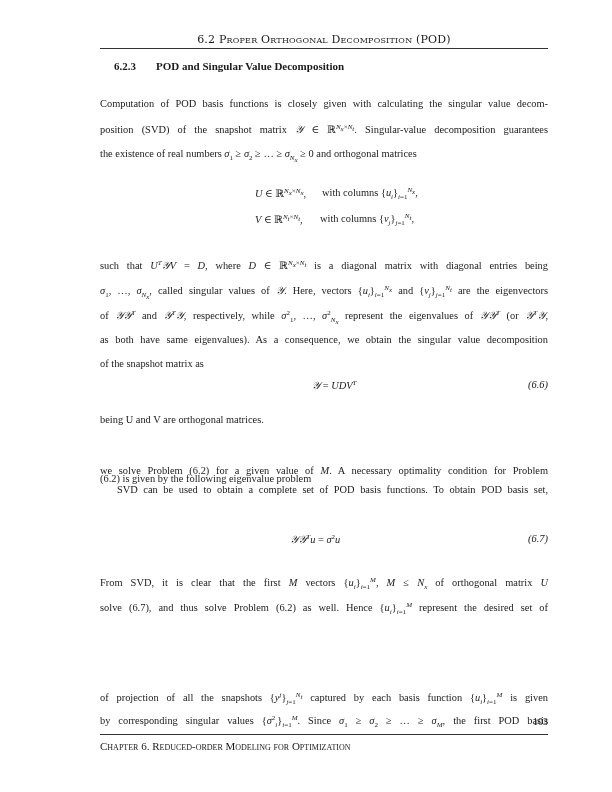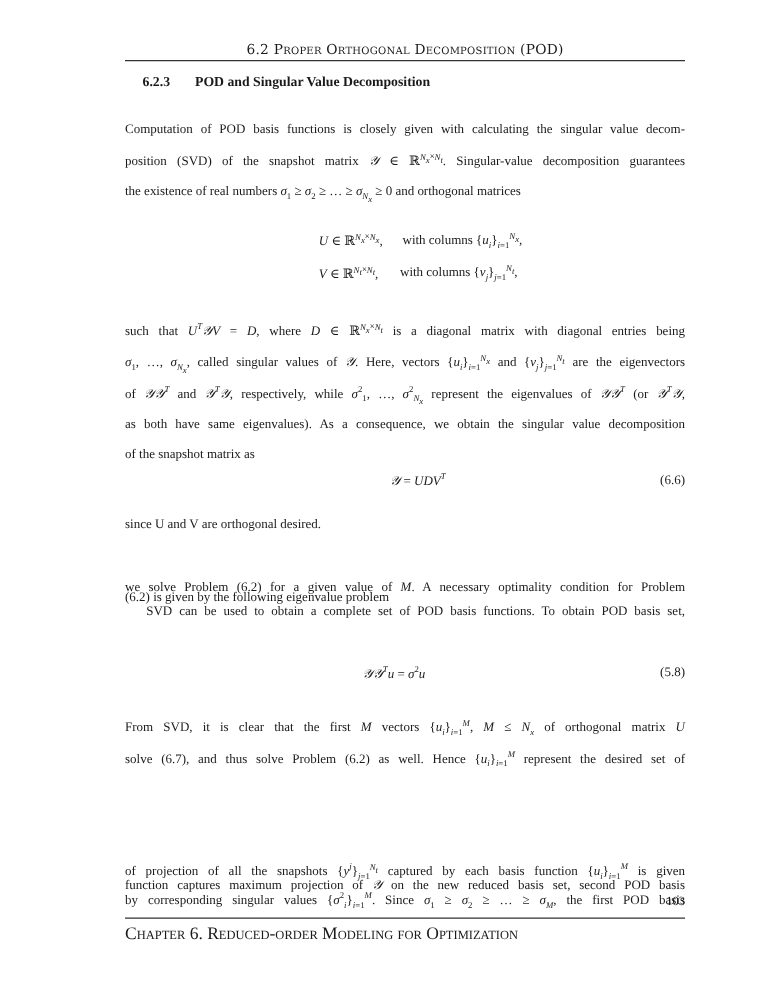--- a/index.html
+++ b/index.html
@@ -15,23 +15,23 @@
   .line { position: absolute; left: 100px; width: 448px; font-size: 10.4px; white-space: nowrap;
           font-family: "Liberation Serif", "DejaVu Serif", serif; text-align: justify; text-align-last: justify; }
   .line.last { text-align-last: left; }
   .line.indent { left: 117px; width: 431px; margin-top: 44px; }
   .m { font-style: italic; }
   .cal { font-family: "DejaVu Serif", serif; font-style: italic; }
   sup, sub { font-size: 7px; line-height: 0; }
   .eq-row { position: absolute; left: 100px; width: 448px; height: 16px; font-size: 10.4px;
             font-family: "Liberation Serif", "DejaVu Serif", serif; }
   .eq-body { position: absolute; white-space: nowrap; }
-  .eq-num { position: absolute; right: 0; }
+  .eq-num { position: absolute; right: 0; font-style: italic; }
   .foot-rule { position: absolute; left: 100px; top: 734px; width: 448px; border-top: 0.8px solid #333; }
-  .foot-chapter { position: absolute; left: 100px; top: 740px; font-size: 14px; font-variant: small-caps;
+  .foot-chapter { position: absolute; left: 100px; top: 740px; font-size: 11px; font-variant: small-caps;
                   font-family: "Liberation Serif", "DejaVu Serif", serif; }
   .foot-page { position: absolute; right: 64px; top: 716px; font-size: 10px;
                font-family: "Liberation Serif", "DejaVu Serif", serif; }
 </style>
 </head>
 <body>
 
 <div class="page">
 
   <div class="running-head">6.2 Proper Orthogonal Decomposition (POD)</div>
@@ -58,34 +58,33 @@
   <div class="line" style="top:284px"><span class="m">σ</span><sub>1</sub>, …, <span class="m">σ<sub>N<sub>x</sub></sub></span>, called singular values of <span class="cal">𝒴</span>. Here, vectors {<span class="m">u<sub>i</sub></span>}<sub><span class="m">i</span>=1</sub><sup><span class="m">N<sub>x</sub></span></sup> and {<span class="m">v<sub>j</sub></span>}<sub><span class="m">j</span>=1</sub><sup><span class="m">N<sub>t</sub></span></sup> are the eigenvectors</div>
   <div class="line" style="top:309px">of <span class="cal">𝒴𝒴</span><sup><span class="m">T</span></sup> and <span class="cal">𝒴</span><sup><span class="m">T</span></sup><span class="cal">𝒴</span>, respectively, while <span class="m">σ</span><sup>2</sup><sub>1</sub>, …, <span class="m">σ</span><sup>2</sup><sub><span class="m">N<sub>x</sub></span></sub> represent the eigenvalues of <span class="cal">𝒴𝒴</span><sup><span class="m">T</span></sup> (or <span class="cal">𝒴</span><sup><span class="m">T</span></sup><span class="cal">𝒴</span>,</div>
   <div class="line last" style="top:358px">of the snapshot matrix as</div>
   <div class="line" style="top:334px">as both have same eigenvalues). As a consequence, we obtain the singular value decomposition</div>
 
   <div class="eq-row" style="top:379px">
     <span class="eq-body" style="left:212px"><span class="cal">𝒴</span> = <span class="m">UDV</span><sup><span class="m">T</span></sup></span>
     <span class="eq-num">(6.6)</span>
   </div>
 
-  <div class="line last" style="top:414px">since U and V are orthogonal desired.</div>
+  <div class="line last" style="top:414px">being U and V are orthogonal matrices.</div>
 
   <div class="line indent" style="top:440px">SVD can be used to obtain a complete set of POD basis functions. To obtain POD basis set,</div>
   <div class="line" style="top:465px">we solve Problem (6.2) for a given value of <span class="m">M</span>. A necessary optimality condition for Problem</div>
   <div class="line last" style="top:473px">(6.2) is given by the following eigenvalue problem</div>
 
   <div class="eq-row" style="top:533px">
     <span class="eq-body" style="left:190px"><span class="cal">𝒴𝒴</span><sup><span class="m">T</span></sup><span class="m">u</span> = <span class="m">σ</span><sup>2</sup><span class="m">u</span></span>
-    <span class="eq-num">(5.8)</span>
+    <span class="eq-num">(6.7)</span>
   </div>
 
   <div class="line" style="top:577px">From SVD, it is clear that the first <span class="m">M</span> vectors {<span class="m">u<sub>i</sub></span>}<sub><span class="m">i</span>=1</sub><sup><span class="m">M</span></sup>, <span class="m">M</span> ≤ <span class="m">N<sub>x</sub></span> of orthogonal matrix <span class="m">U</span></div>
   <div class="line" style="top:602px">solve (6.7), and thus solve Problem (6.2) as well. Hence {<span class="m">u<sub>i</sub></span>}<sub><span class="m">i</span>=1</sub><sup><span class="m">M</span></sup> represent the desired set of</div>
   <div class="line" style="top:692px">of projection of all the snapshots {<span class="m">y<sup>j</sup></span>}<sub><span class="m">j</span>=1</sub><sup><span class="m">N<sub>t</sub></span></sup> captured by each basis function {<span class="m">u<sub>i</sub></span>}<sub><span class="m">i</span>=1</sub><sup><span class="m">M</span></sup> is given</div>
   <div class="line" style="top:715px">by corresponding singular values {<span class="m">σ</span><sup>2</sup><sub><span class="m">i</span></sub>}<sub><span class="m">i</span>=1</sub><sup><span class="m">M</span></sup>. Since <span class="m">σ</span><sub>1</sub> ≥ <span class="m">σ</span><sub>2</sub> ≥ … ≥ <span class="m">σ<sub>M</sub></span>, the first POD basis</div>
-  <div class="line" style="top:702px">function captures maximum projection of <span class="cal">𝒴</span> on the new reduced basis set, second POD basis</div>
 
   <div class="foot-rule"></div>
   <div class="foot-chapter">Chapter 6. Reduced-order Modeling for Optimization</div>
   <div class="foot-page">103</div>
 
 </div>
 
 </body></html>

